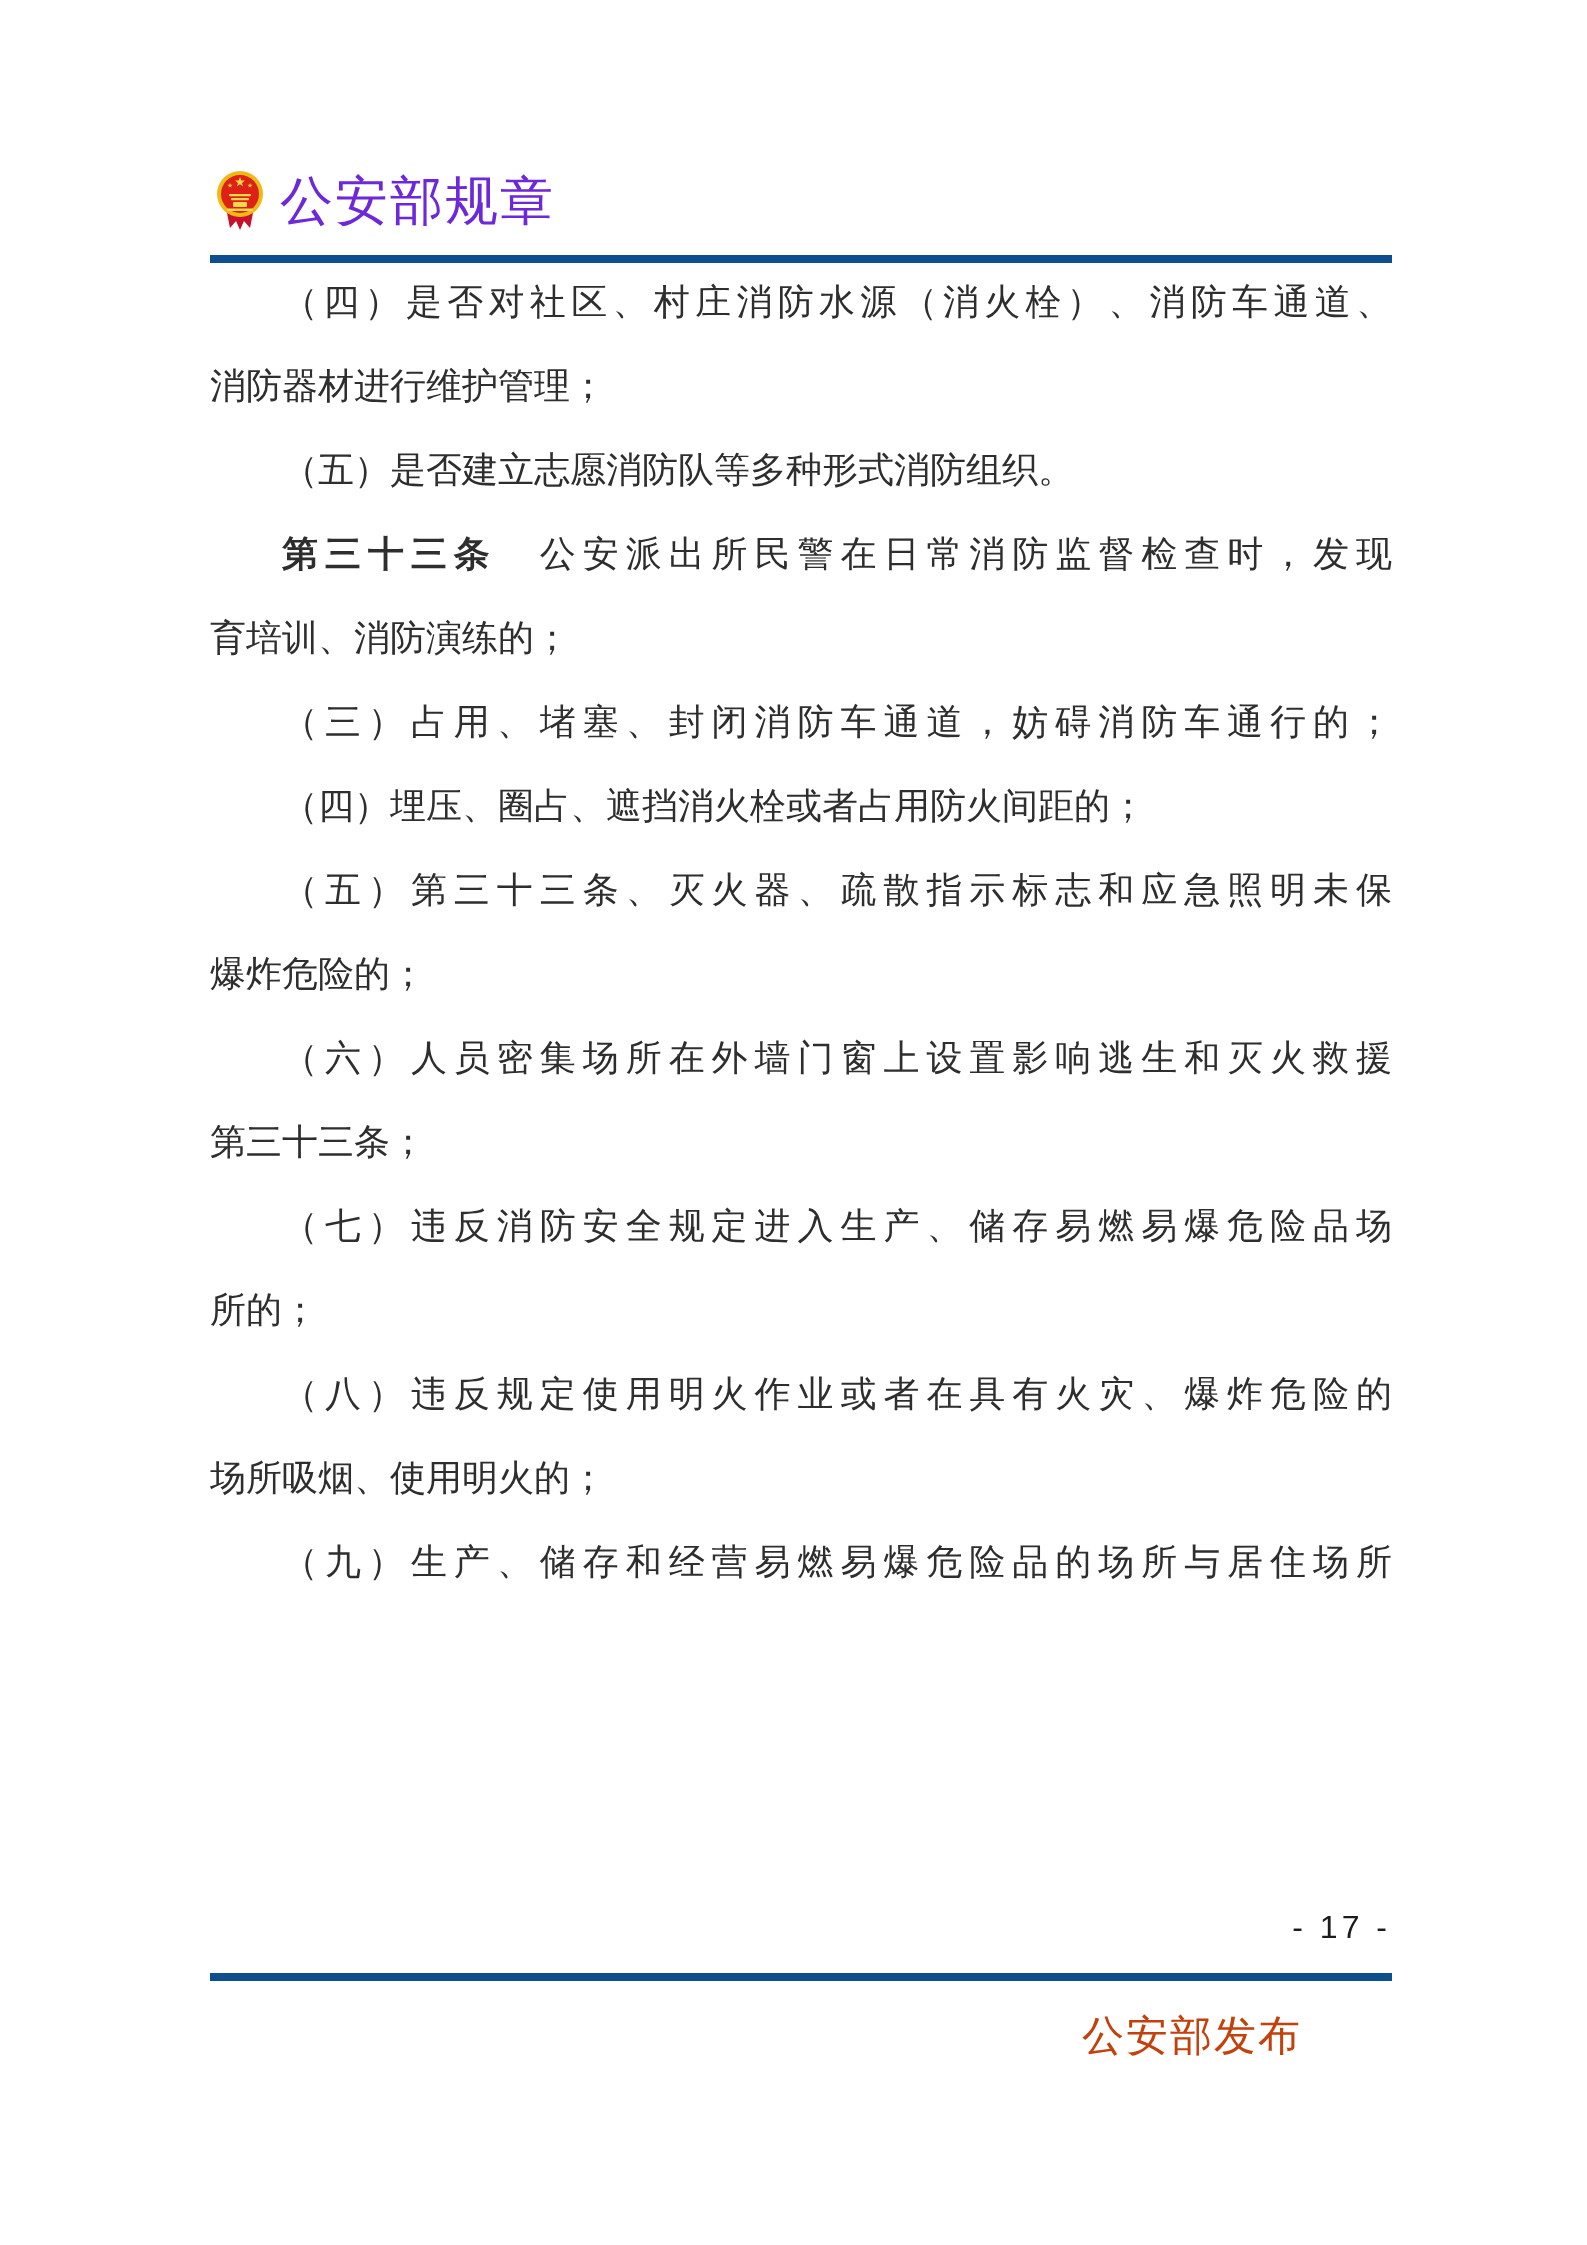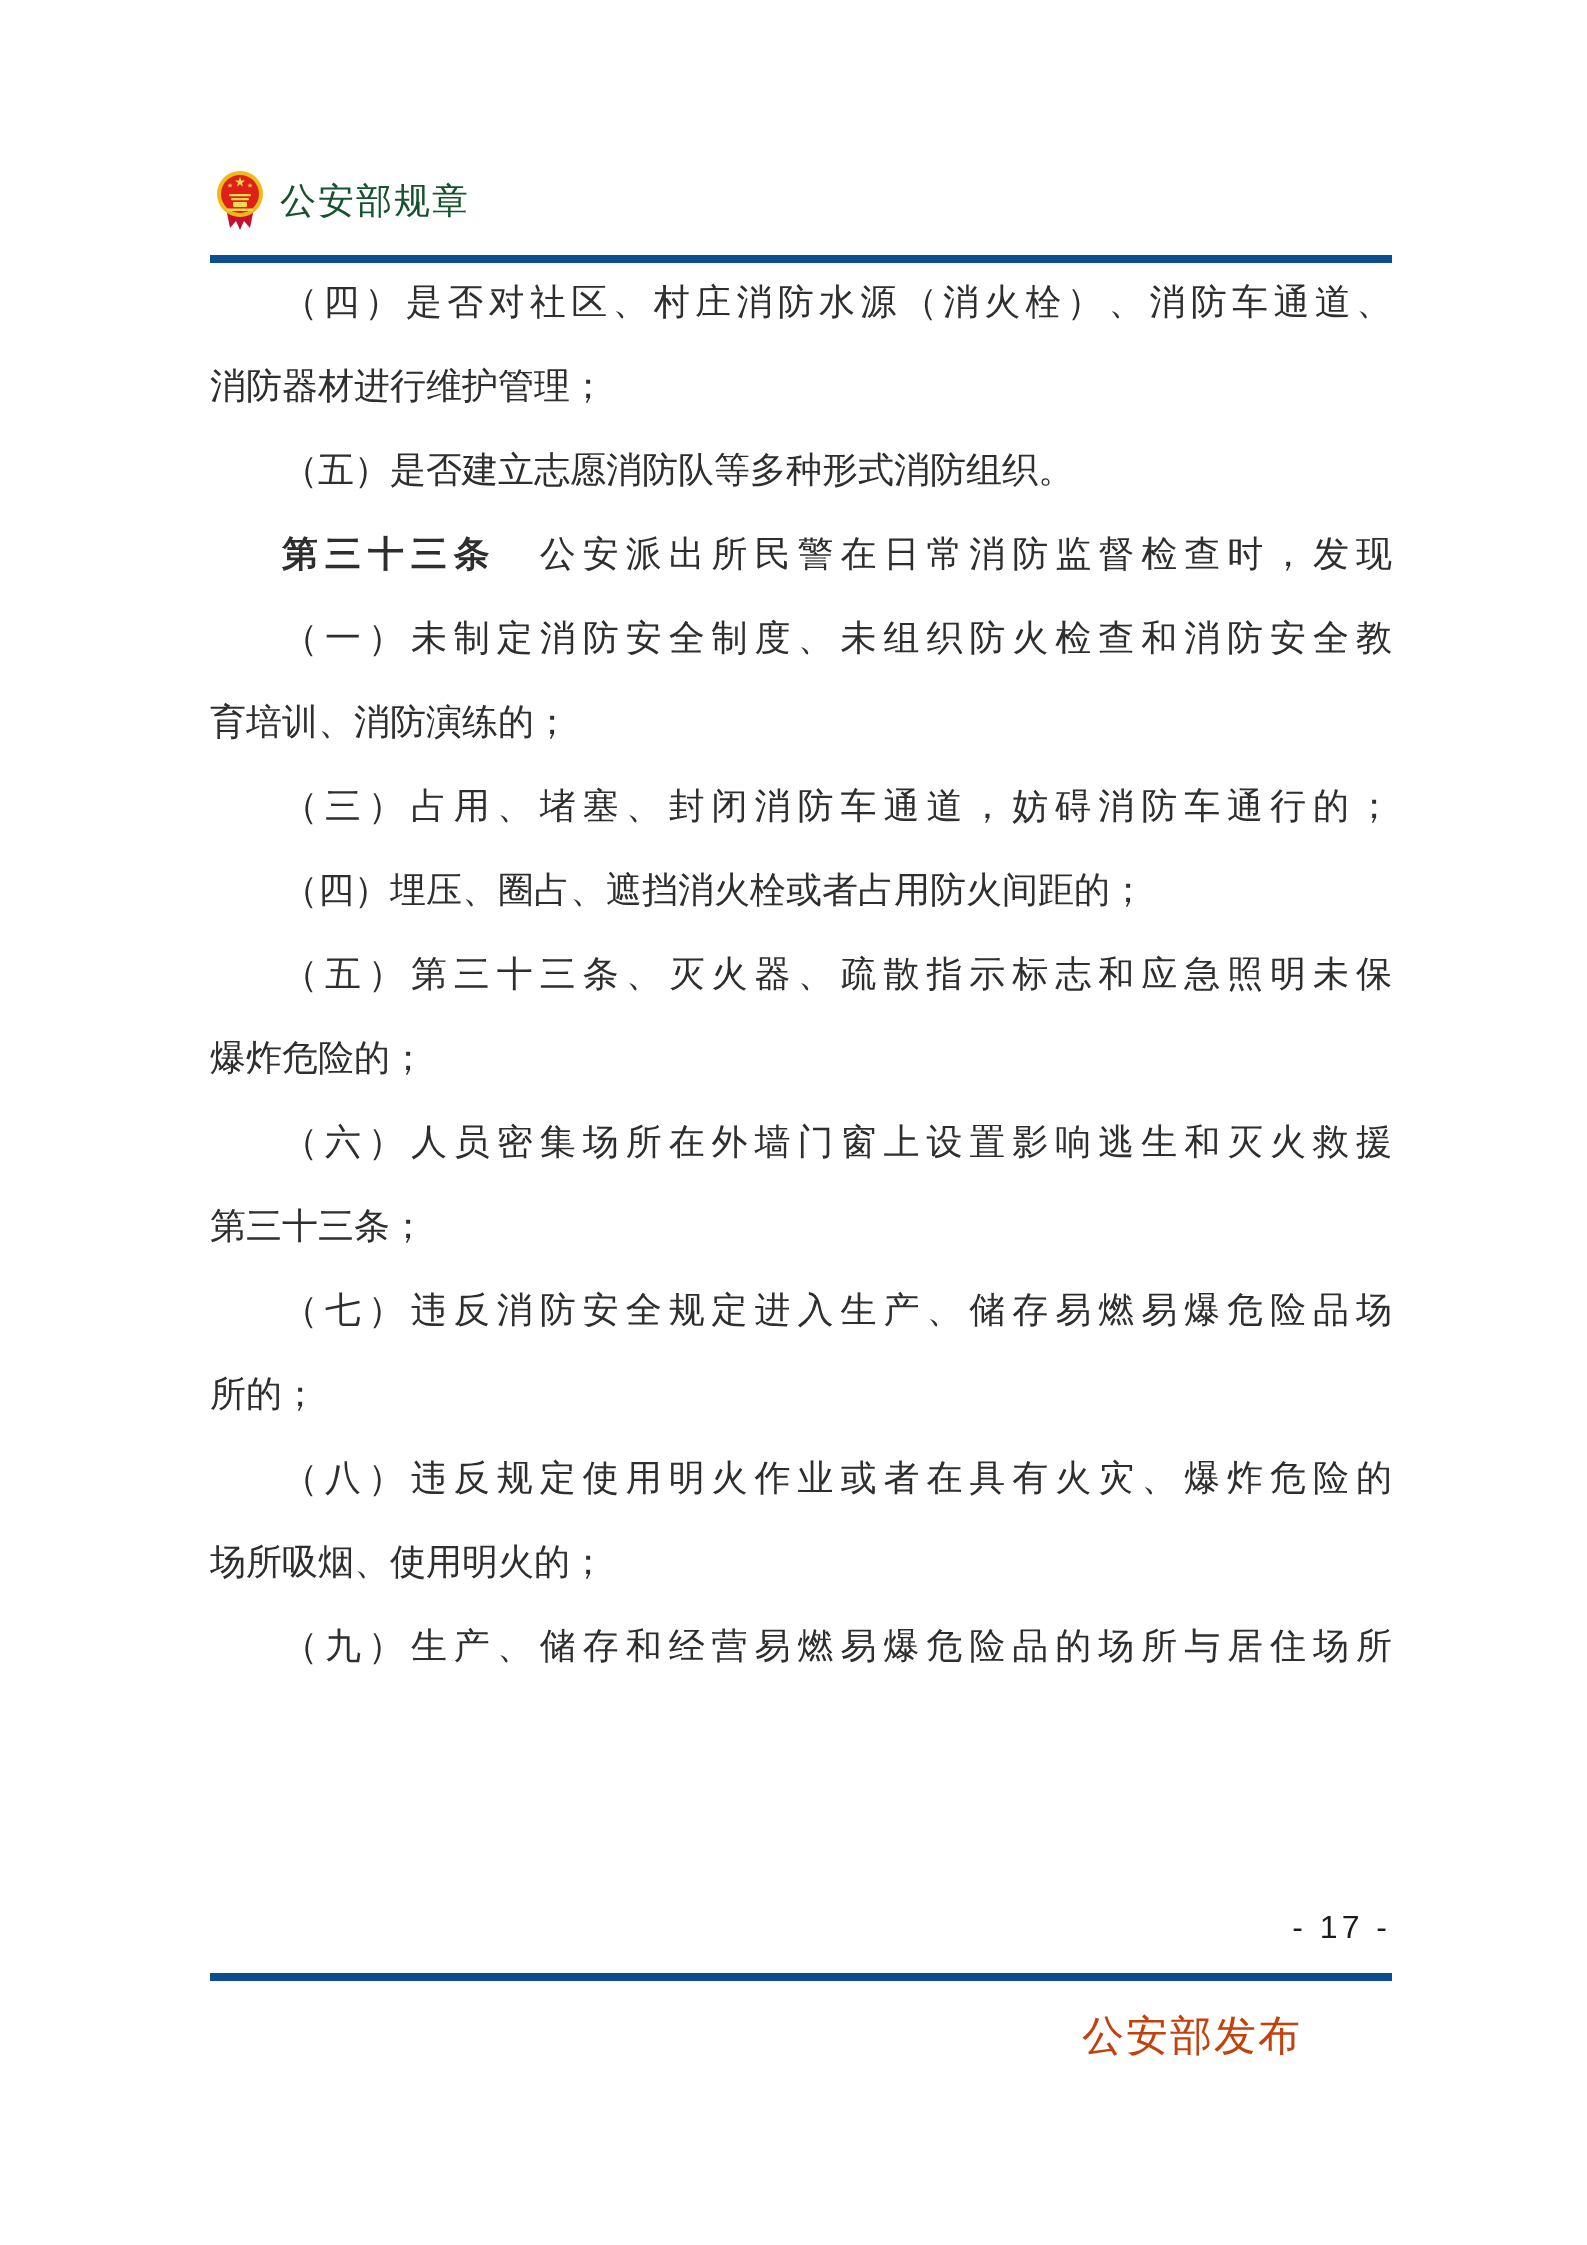--- a/index.html
+++ b/index.html
@@ -21,23 +21,23 @@
     align-items: center;
   }
   .emblem {
     display: inline-block;
     width: 48px;
     height: 62px;
     margin-right: 16px;
     flex: 0 0 auto;
   }
   .doc-type {
-    font-size: 36px;
+    font-size: 53px;
     line-height: 1;
-    color: #14532d;
+    color: #6d28d9;
     letter-spacing: 2px;
     white-space: nowrap;
   }
   .rule {
     position: absolute;
     left: 210px;
     width: 1182px;
     height: 8px;
     background: #0d4e8e;
   }
@@ -108,21 +108,20 @@
     <span class="doc-type">公安部规章</span>
   </header>
 
   <div class="rule rule-top"></div>
 
   <main class="doc-body">
     <div class="line indent fill">（四）是否对社区、村庄消防水源（消火栓）、消防车通道、</div>
     <div class="line">消防器材进行维护管理；</div>
     <div class="line indent">（五）是否建立志愿消防队等多种形式消防组织。</div>
     <div class="line indent fill"><span class="bold">第三十三条</span><span>　公安派出所民警在日常消防监督检查时，发现</span></div>
-    <div class="line indent fill">（一）未制定消防安全制度、未组织防火检查和消防安全教</div>
     <div class="line">育培训、消防演练的；</div>
     <div class="line indent fill">（三）占用、堵塞、封闭消防车通道，妨碍消防车通行的；</div>
     <div class="line indent">（四）埋压、圈占、遮挡消火栓或者占用防火间距的；</div>
     <div class="line indent fill">（五）第三十三条、灭火器、疏散指示标志和应急照明未保</div>
     <div class="line">爆炸危险的；</div>
     <div class="line indent fill">（六）人员密集场所在外墙门窗上设置影响逃生和灭火救援</div>
     <div class="line">第三十三条；</div>
     <div class="line indent fill">（七）违反消防安全规定进入生产、储存易燃易爆危险品场</div>
     <div class="line">所的；</div>
     <div class="line indent fill">（八）违反规定使用明火作业或者在具有火灾、爆炸危险的</div>

